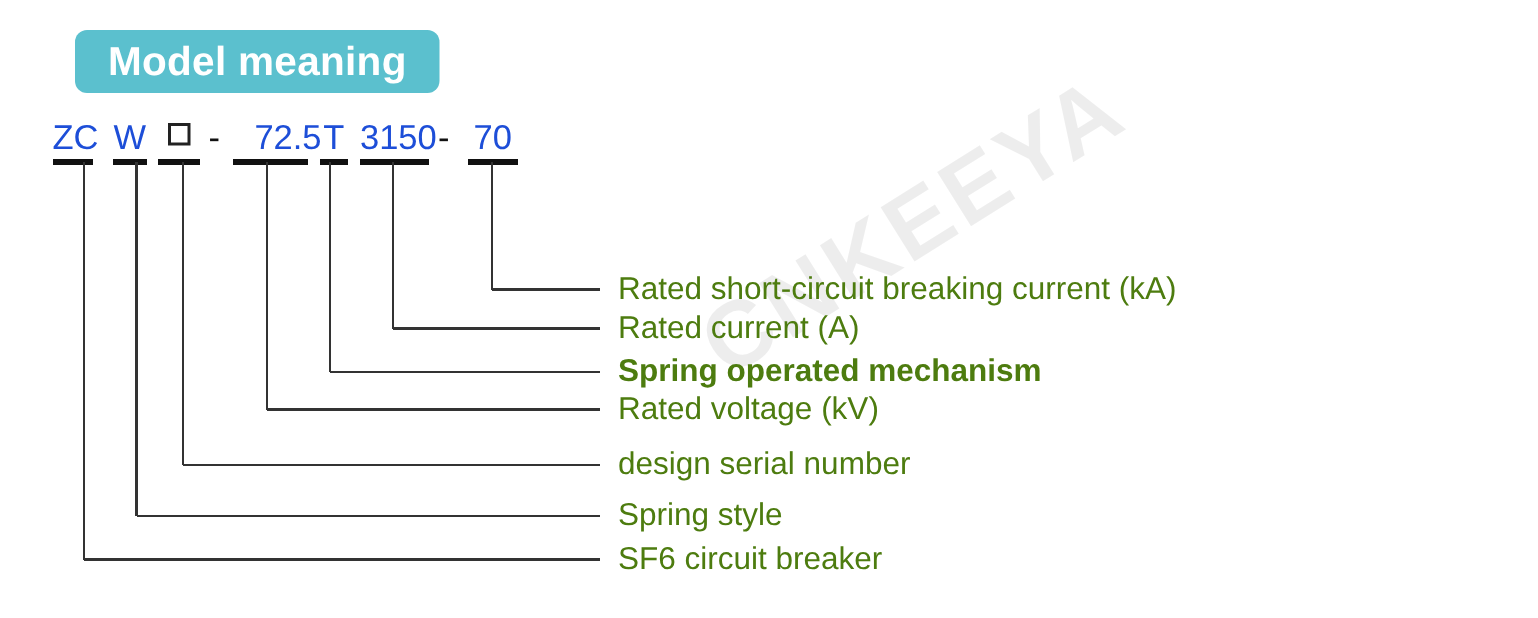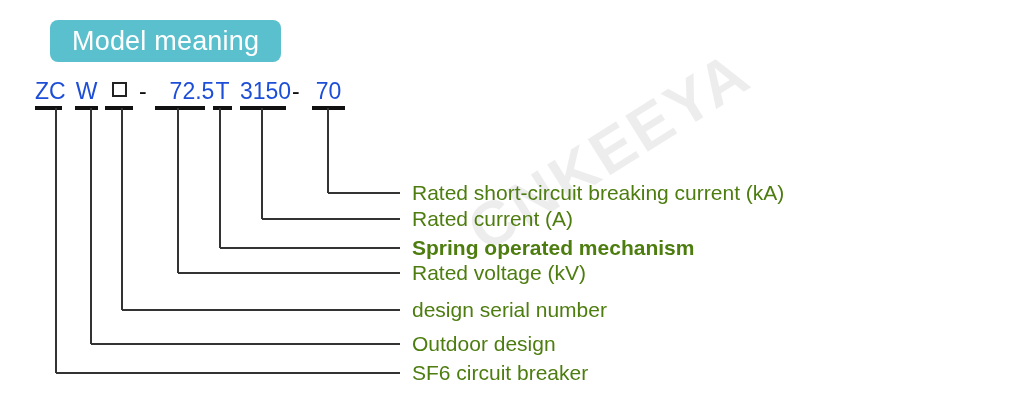--- a/index.html
+++ b/index.html
@@ -27,21 +27,21 @@
     height: 42px;
     padding: 0 22px;
     display: flex;
     align-items: center;
     border-radius: 8px;
     background: #5bc0ce;
   }
   .badge-text {
     color: #ffffff;
     font-size: 27px;
-    font-weight: normal;
+    font-weight: bold;
     letter-spacing: 0.2px;
     white-space: nowrap;
   }
 
   
   .code-row {
     position: absolute;
     left: 0;
     top: 78px;
     height: 28px;
@@ -151,17 +151,17 @@
       <line x1="56" y1="108" x2="56" y2="373" stroke="#333333" stroke-width="1.4" shape-rendering="crispEdges"></line>
       <line x1="56" y1="373" x2="400" y2="373" stroke="#333333" stroke-width="1.4" shape-rendering="crispEdges"></line>
     </svg>
 
   <div id="labels">
       <div class="label" style="top: 193px; left: 412px;">Rated short-circuit breaking current (kA)</div>
       <div class="label" style="top: 219px; left: 412px;">Rated current (A)</div>
       <div class="label" style="top: 248px; left: 412px; font-weight: bold;">Spring operated mechanism</div>
       <div class="label" style="top: 273px; left: 412px;">Rated voltage (kV)</div>
       <div class="label" style="top: 310px; left: 412px;">design serial number</div>
-      <div class="label" style="top: 344px; left: 412px;">Outdoor design</div>
+      <div class="label" style="top: 344px; left: 412px;">Spring style</div>
       <div class="label" style="top: 373px; left: 412px;">SF6 circuit breaker</div>
     </div>
 
 </div>
 
 </body></html>

